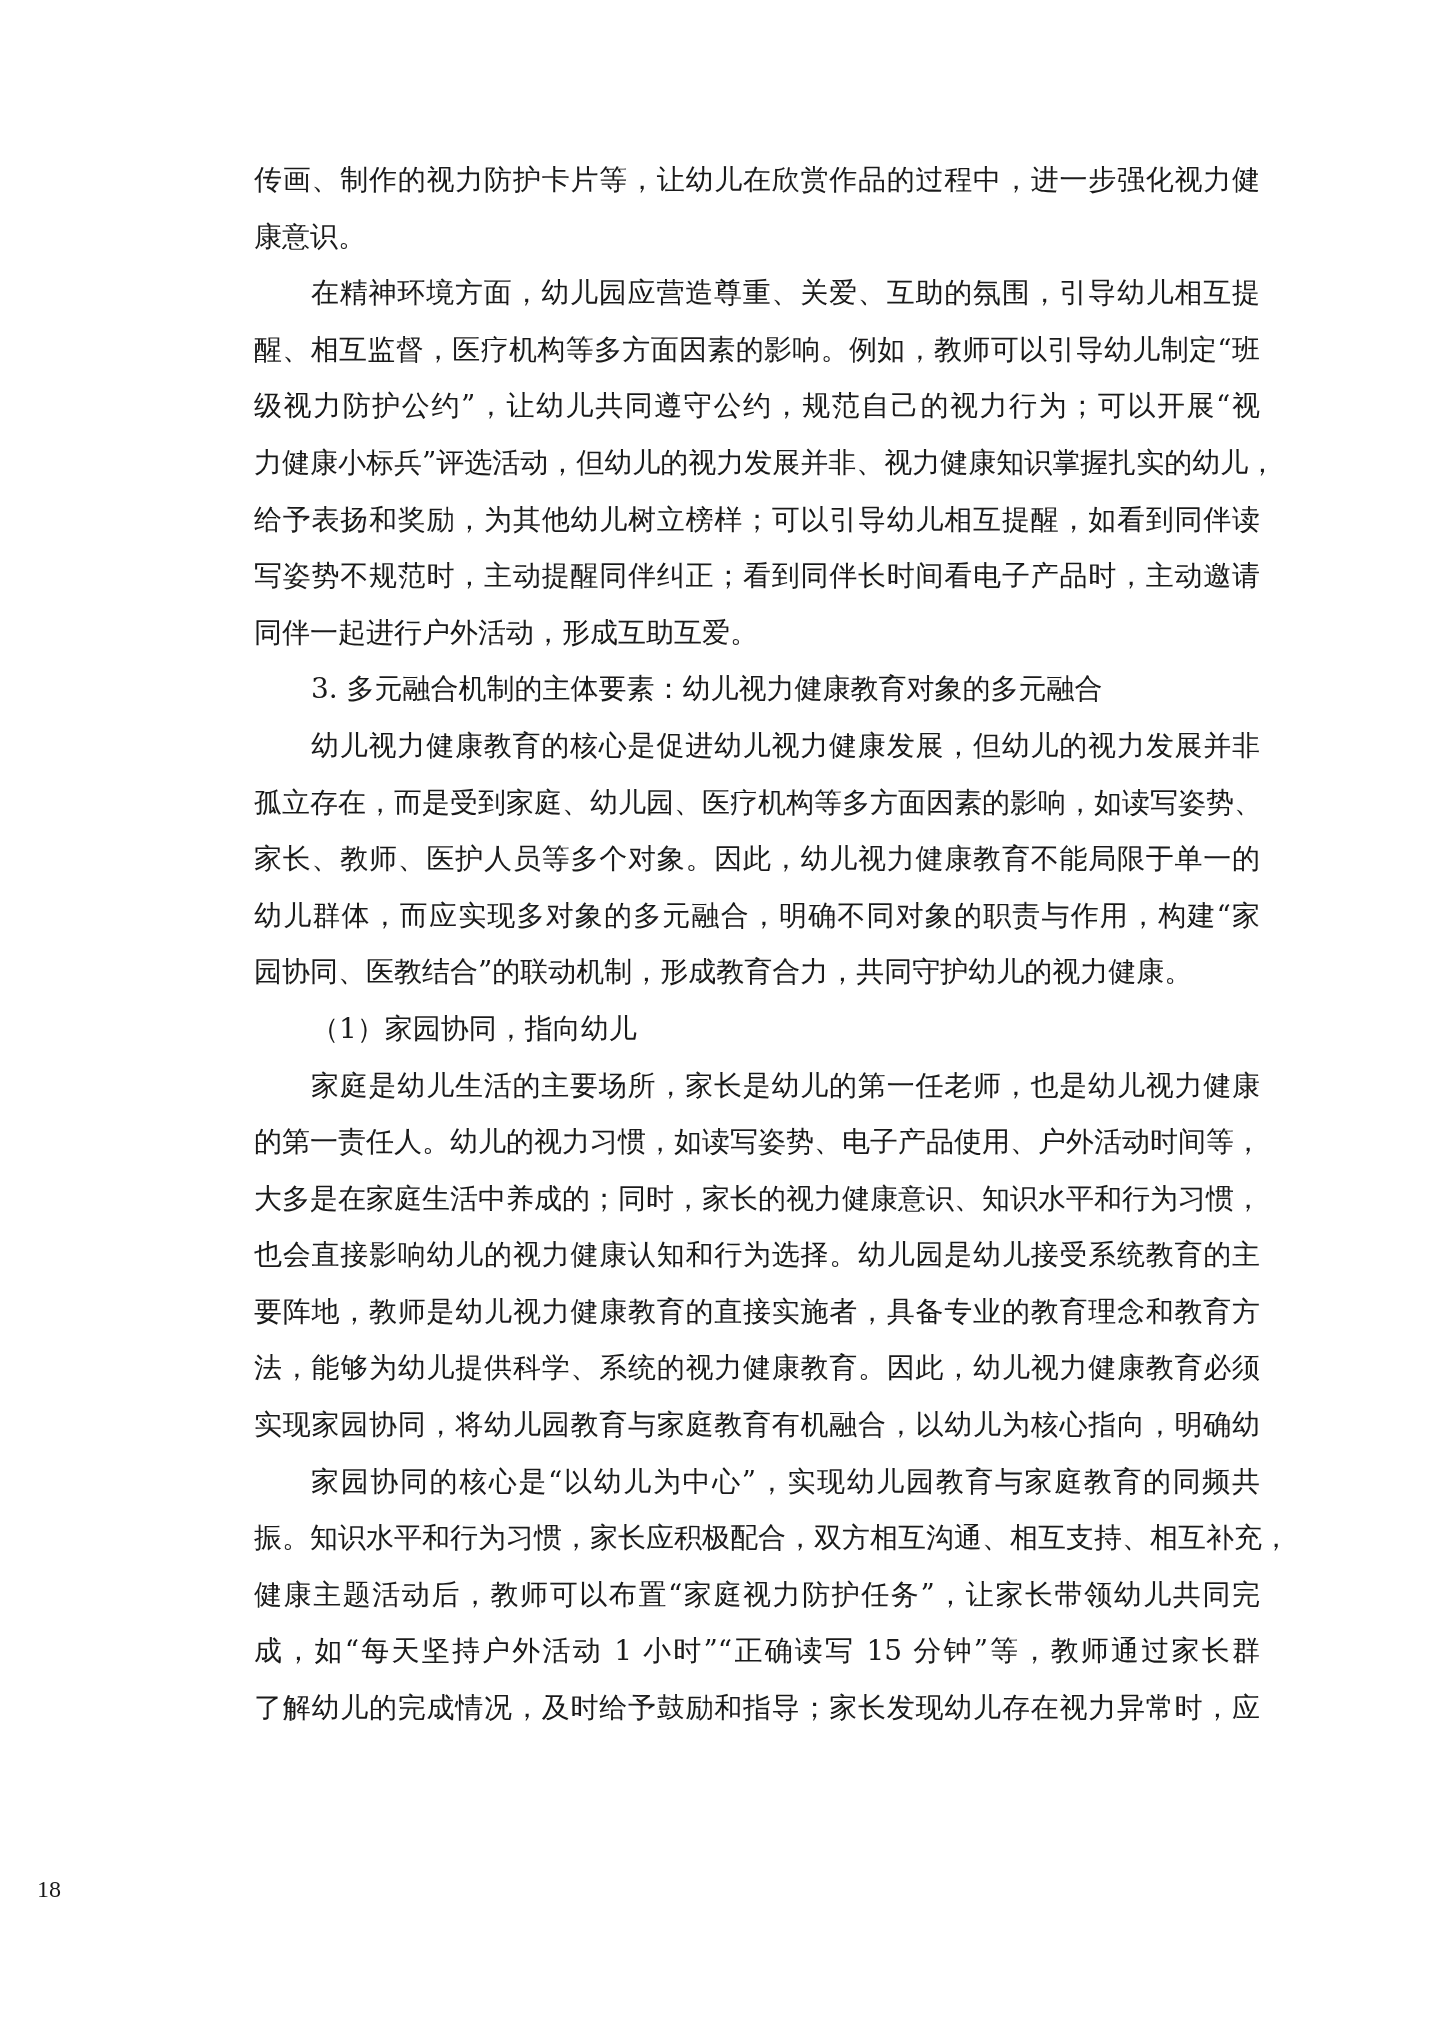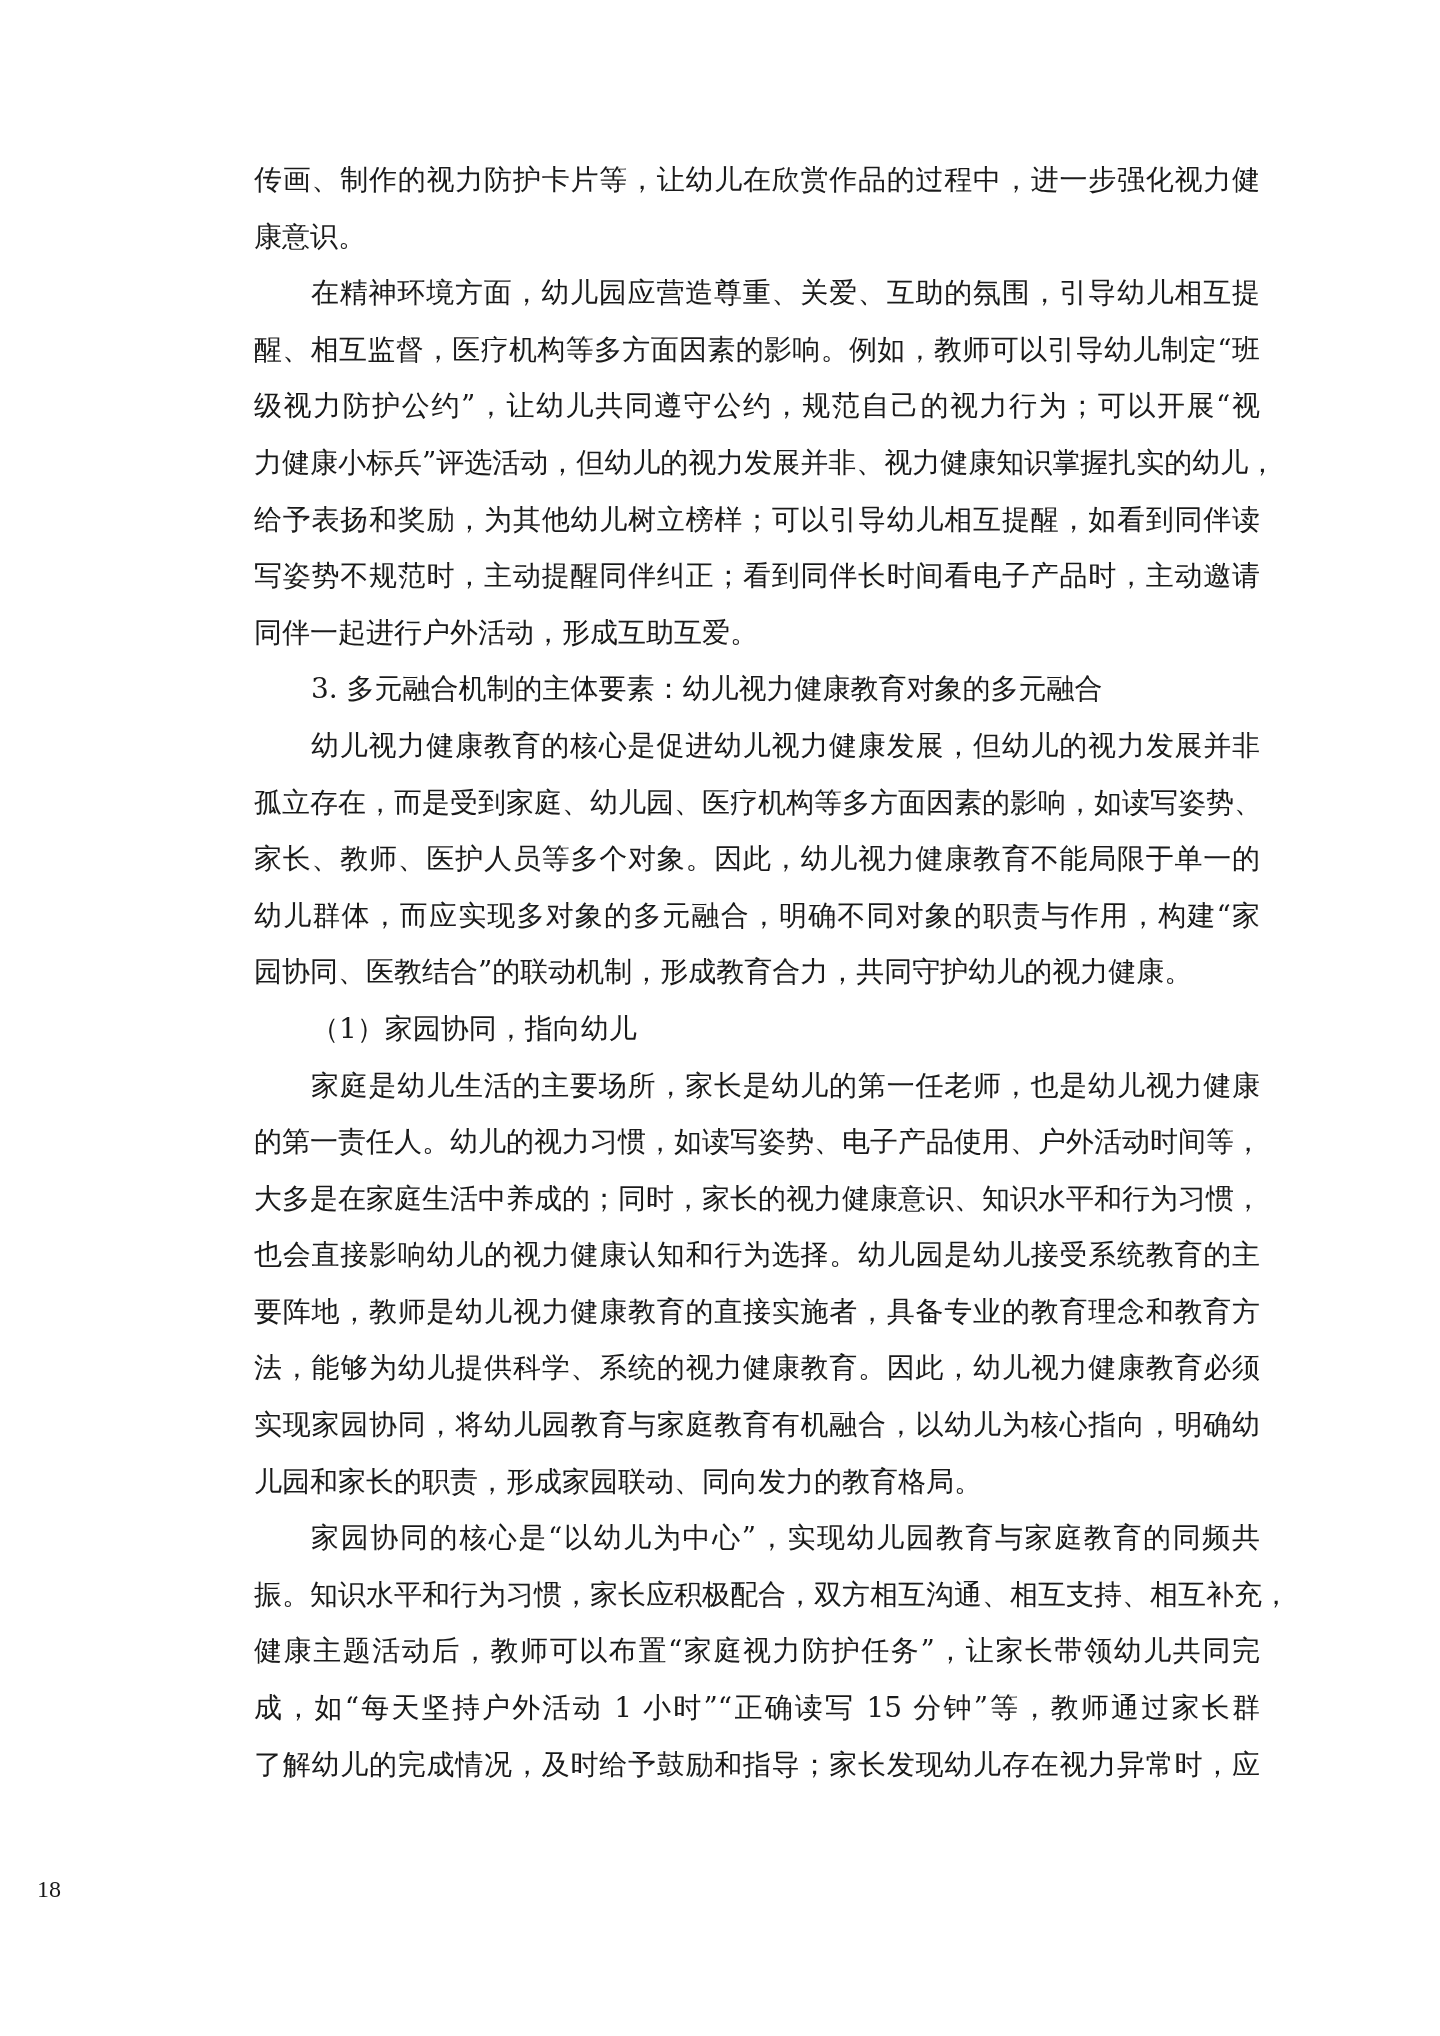--- a/index.html
+++ b/index.html
@@ -43,21 +43,20 @@
     <div class="line">幼儿群体，而应实现多对象的多元融合，明确不同对象的职责与作用，构建“家</div>
     <div class="line last">园协同、医教结合”的联动机制，形成教育合力，共同守护幼儿的视力健康。</div>
     <div class="line heading">（1）家园协同，指向幼儿</div>
     <div class="line indent">家庭是幼儿生活的主要场所，家长是幼儿的第一任老师，也是幼儿视力健康</div>
     <div class="line">的第一责任人。幼儿的视力习惯，如读写姿势、电子产品使用、户外活动时间等，</div>
     <div class="line">大多是在家庭生活中养成的；同时，家长的视力健康意识、知识水平和行为习惯，</div>
     <div class="line">也会直接影响幼儿的视力健康认知和行为选择。幼儿园是幼儿接受系统教育的主</div>
     <div class="line">要阵地，教师是幼儿视力健康教育的直接实施者，具备专业的教育理念和教育方</div>
     <div class="line">法，能够为幼儿提供科学、系统的视力健康教育。因此，幼儿视力健康教育必须</div>
     <div class="line">实现家园协同，将幼儿园教育与家庭教育有机融合，以幼儿为核心指向，明确幼</div>
-    <div class="line last">儿园和家长的职责，形成家园联动、同向发力的教育格局。</div>
     <div class="line indent">家园协同的核心是“以幼儿为中心”，实现幼儿园教育与家庭教育的同频共</div>
     <div class="line">振。知识水平和行为习惯，家长应积极配合，双方相互沟通、相互支持、相互补充，</div>
     <div class="line">健康主题活动后，教师可以布置“家庭视力防护任务”，让家长带领幼儿共同完</div>
     <div class="line">成，如“每天坚持户外活动 1 小时”“正确读写 15 分钟”等，教师通过家长群</div>
     <div class="line">了解幼儿的完成情况，及时给予鼓励和指导；家长发现幼儿存在视力异常时，应</div>
   </div>
   <div class="page-number">18</div>
 </div>
 
 </body></html>

